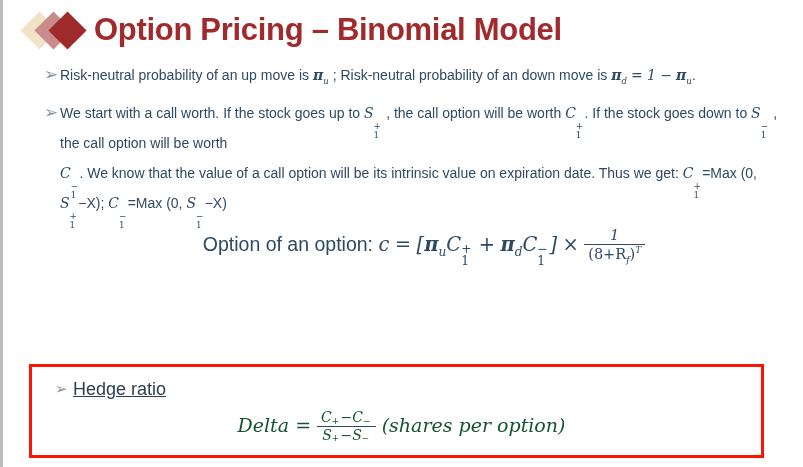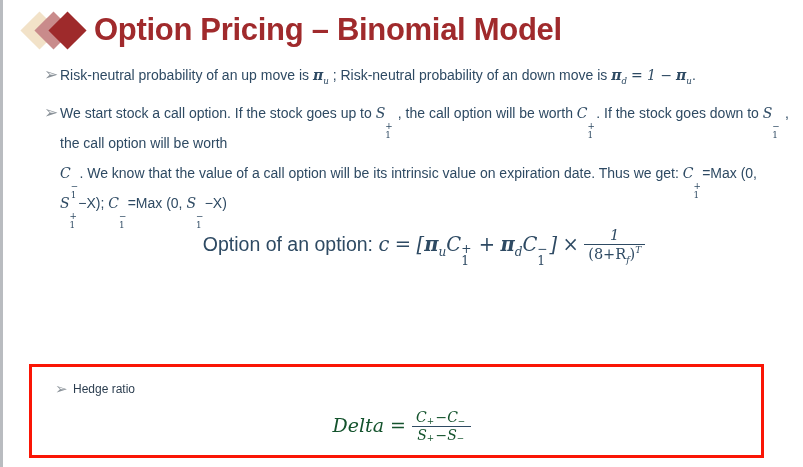--- a/index.html
+++ b/index.html
@@ -193,23 +193,24 @@
     align-items: flex-start;
     margin: 10px 0 0 11px;
   }
   .hedge-title-row .bullet-mark {
     width: 30px;
     font-size: 15px;
     line-height: 24px;
     padding-left: 12px;
   }
   .hedge-label {
-    font-size: 12px;
+    font-size: 18px;
     line-height: 24px;
     color: #2c3e50;
+    text-decoration: underline;
   }
   .delta-line {
     margin-top: 8px;
     text-align: center;
     padding-left: 10px;
     font-family: "DejaVu Serif", serif;
     font-style: italic;
     font-size: 19px;
     color: #14532d;
   }
@@ -244,21 +245,21 @@
         <span class="nowrap"><span class="pi">π</span><sub class="s">d</sub></span>
         <span class="mi">= 1 −</span>
         <span class="nowrap"><span class="pi">π</span><sub class="s">u</sub><span>.</span></span>
       </div>
     </div>
 
 
     <div class="bullet-row">
       <div class="bullet-mark">➢</div>
       <div class="bullet-body">
-        <span>We start stock a call option. If the stock goes up to</span>
+        <span>We start with a call worth. If the stock goes up to</span>
         <span class="sym"><span class="base">S</span><span class="marks"><span class="sp">+</span><span class="sb">1</span></span></span>
         <span>, the call option will be worth</span>
         <span class="nowrap"><span class="sym"><span class="base">C</span><span class="marks"><span class="sp">+</span><span class="sb">1</span></span></span><span>. If the stock goes down to</span></span>
         <span class="sym"><span class="base">S</span><span class="marks"><span class="sp">−</span><span class="sb">1</span></span></span>
         <span>, the call option will be worth</span>
         <span class="nowrap"><span class="sym"><span class="base">C</span><span class="marks"><span class="sp">−</span><span class="sb">1</span></span></span><span>. We know that the value of a call option will be its intrinsic value on expiration date. Thus we get:</span></span>
         <span class="nowrap"><span class="sym"><span class="base">C</span><span class="marks"><span class="sp">+</span><span class="sb">1</span></span></span><span>=Max (0,</span></span>
         <span class="nowrap"><span class="sym"><span class="base">S</span><span class="marks"><span class="sp">+</span><span class="sb">1</span></span></span><span>−X);</span></span>
         <span class="nowrap"><span class="sym"><span class="base">C</span><span class="marks"><span class="sp">−</span><span class="sb">1</span></span></span><span>=Max (0,</span></span>
         <span class="nowrap"><span class="sym"><span class="base">S</span><span class="marks"><span class="sp">−</span><span class="sb">1</span></span></span><span>−X)</span></span>
@@ -286,16 +287,17 @@
       <div class="bullet-mark">➢</div>
       <div class="hedge-label">Hedge ratio</div>
     </div>
     <div class="delta-line">
       <span>Delta</span>
       <span>=</span>
       <span class="frac">
         <span class="num"><span class="sym"><span class="base">C</span><span class="marks"><span class="sp">+</span></span></span><span>−</span><span class="sym"><span class="base">C</span><span class="marks"><span class="sp">−</span></span></span></span>
         <span class="den"><span class="sym"><span class="base">S</span><span class="marks"><span class="sp">+</span></span></span><span>−</span><span class="sym"><span class="base">S</span><span class="marks"><span class="sp">−</span></span></span></span>
       </span>
+      <span>(shares per option)</span>
     </div>
   </div>
 
 </div>
 
 </body></html>

